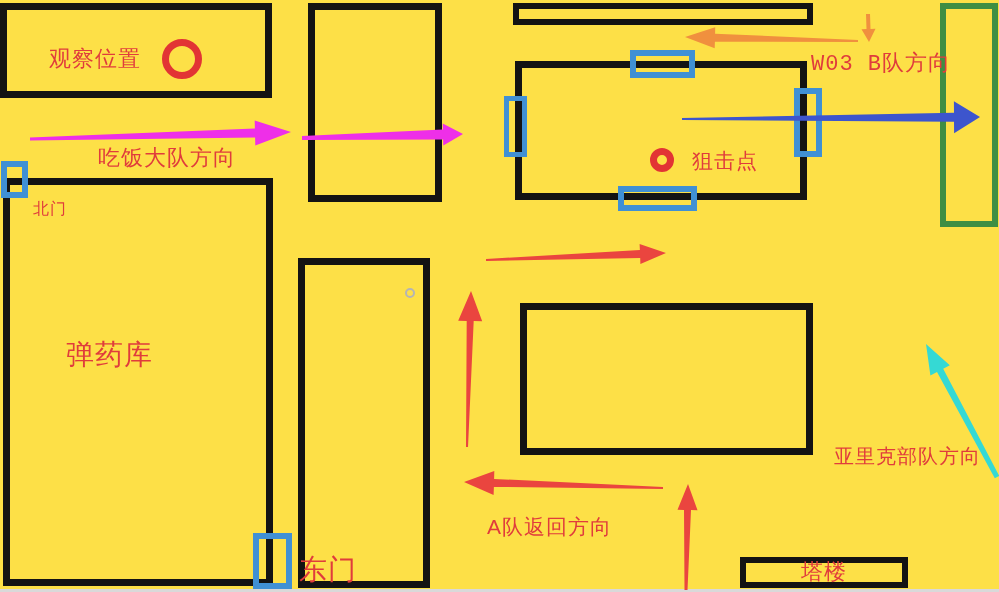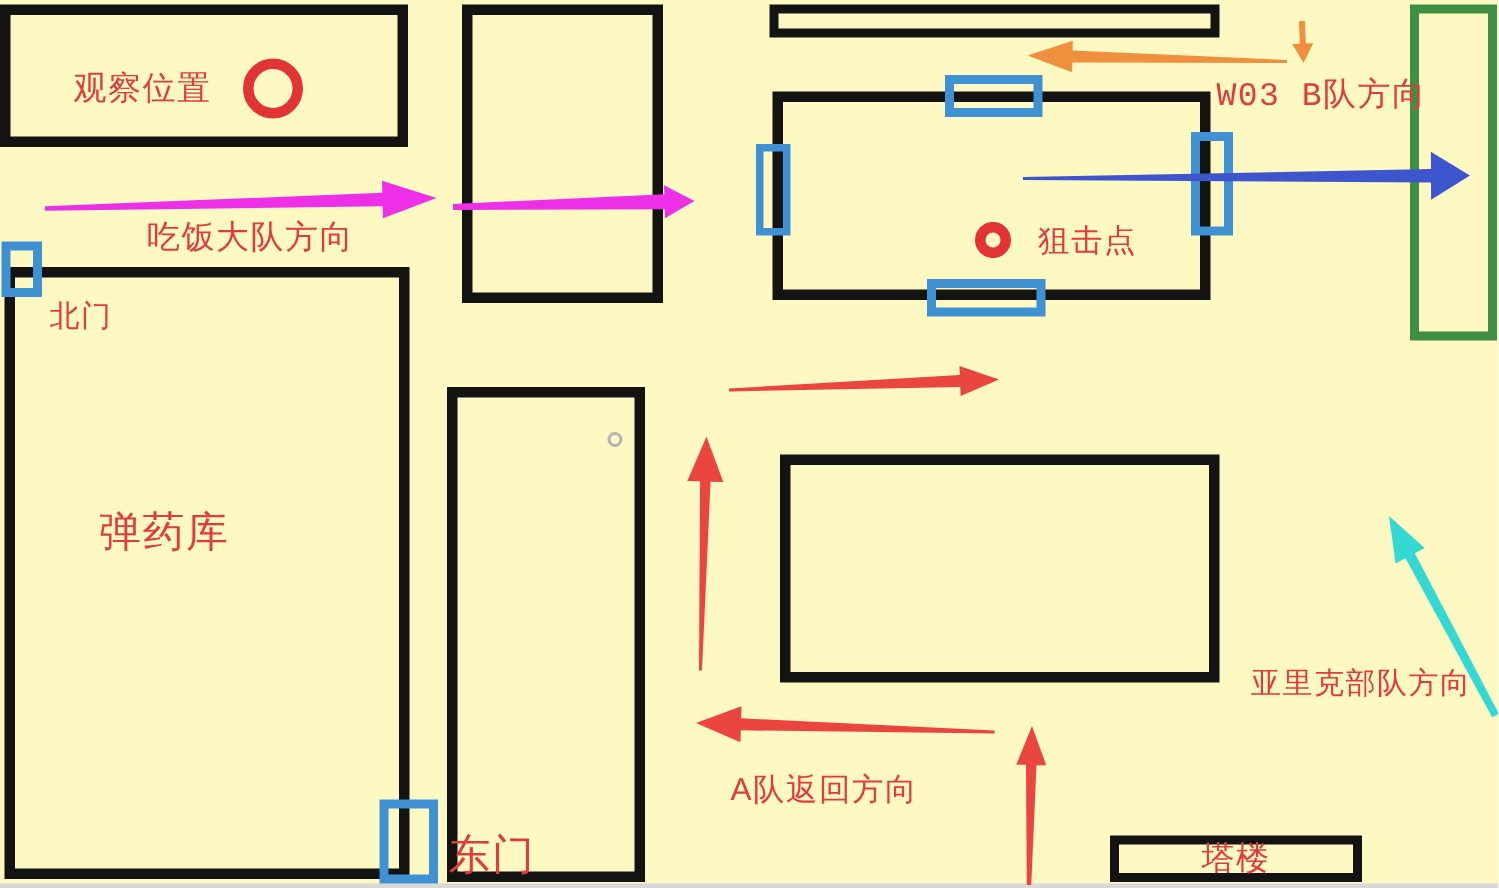--- a/index.html
+++ b/index.html
@@ -46,21 +46,21 @@
   }
   #footer-line{
     position:absolute;
     left:0;right:0;
     z-index:2;
   }
 </style>
 </head>
 <body>
 
-<div id="canvas" style="width: 999px; height: 592px; background: #fef9c3;">
+<div id="canvas" style="width: 999px; height: 592px; background: #fde047;">
   <svg id="arrows-layer" width="999" height="592" viewBox="0 0 999 592">
       <polygon points="30.0,140.5 255.1,137.5 255.3,145.5 291.0,132.0 254.7,120.5 254.9,128.5 30.0,137.5" fill="#ee2fe8"></polygon>
       <polygon points="302.0,140.0 443.1,139.5 443.3,145.5 463.0,134.0 442.7,123.5 442.9,129.5 302.0,136.0" fill="#ee2fe8"></polygon>
       <polygon points="858.0,40.0 715.1,33.7 715.2,27.2 685.0,37.0 714.7,48.2 714.9,41.7 858.0,42.0" fill="#f0903e"></polygon>
       <polygon points="866.0,14.1 866.5,29.1 861.5,29.3 869.0,42.0 875.5,28.8 870.5,28.9 870.0,13.9" fill="#f0903e"></polygon>
       <polygon points="682.0,120.0 954.0,121.7 954.1,133.2 980.0,117.0 953.9,101.2 954.0,112.7 682.0,118.0" fill="#3d55cd"></polygon>
       <polygon points="486.0,261.0 640.2,258.0 640.4,264.0 666.0,253.0 639.6,244.0 639.9,250.0 486.0,259.0" fill="#ea453f"></polygon>
       <polygon points="468.0,447.0 473.7,321.1 482.2,321.3 471.0,291.0 458.2,320.7 466.7,320.9 466.0,447.0" fill="#ea453f"></polygon>
       <polygon points="663.0,487.0 494.1,478.9 494.3,470.9 464.0,482.0 493.6,494.9 493.9,486.9 663.0,489.0" fill="#ea453f"></polygon>
       <polygon points="687.5,590.0 691.0,510.1 697.5,510.2 688.0,484.0 677.5,509.8 684.0,509.9 684.5,590.0" fill="#ea453f"></polygon>
@@ -80,21 +80,21 @@
     <div class="door" style="left: 504px; top: 96px; width: 23px; height: 61px; border-width: 5px; border-color: rgb(64, 144, 212);"></div>
     <div class="door" style="left: 630px; top: 50px; width: 65px; height: 28px; border-width: 6px; border-color: rgb(64, 144, 212);"></div>
     <div class="door" style="left: 794px; top: 88px; width: 28px; height: 69px; border-width: 6px; border-color: rgb(64, 144, 212);"></div>
     <div class="door" style="left: 618px; top: 186px; width: 79px; height: 25px; border-width: 6px; border-color: rgb(64, 144, 212);"></div>
     <div class="door" style="left: 253px; top: 533px; width: 39px; height: 56px; border-width: 6px; border-color: rgb(64, 144, 212);"></div>
     <div class="circ" style="left: 162px; top: 39px; width: 40px; height: 40px; border-width: 7px; border-color: rgb(226, 52, 52);"></div>
     <div class="circ" style="left: 650px; top: 148px; width: 24px; height: 24px; border-width: 7px; border-color: rgb(226, 52, 52);"></div>
     <div class="circ" style="left: 405px; top: 288px; width: 10px; height: 10px; border-width: 2px; border-color: rgb(181, 181, 181);"></div>
     <div class="lbl" style="left: 49px; top: 47px; font-size: 22px; color: rgb(224, 60, 60);">观察位置</div>
     <div class="lbl" style="left: 98px; top: 146px; font-size: 22px; color: rgb(224, 60, 60);">吃饭大队方向</div>
-    <div class="lbl" style="left: 33px; top: 201px; font-size: 20px; color: rgb(224, 60, 60);">北门</div>
+    <div class="lbl" style="left: 33px; top: 201px; font-size: 16px; color: rgb(224, 60, 60);">北门</div>
     <div class="lbl" style="left: 66px; top: 340px; font-size: 28px; color: rgb(224, 60, 60);">弹药库</div>
     <div class="lbl" style="left: 299px; top: 555px; font-size: 28px; color: rgb(224, 60, 60);">东门</div>
     <div class="lbl" style="left: 692px; top: 150px; font-size: 21px; color: rgb(224, 60, 60); text-align: right;">狙击点</div>
     <div class="lbl" style="left: 811px; top: 53px; font-size: 22px; color: rgb(224, 60, 60); font-family: Liberation Mono, monospace;">W03 B队方向</div>
     <div class="lbl" style="left: 487px; top: 516px; font-size: 21px; color: rgb(224, 60, 60);">A队返回方向</div>
     <div class="lbl" style="left: 834px; top: 446px; font-size: 20px; color: rgb(224, 60, 60);">亚里克部队方向</div>
     <div class="lbl" style="left: 801px; top: 560px; font-size: 22px; color: rgb(224, 60, 60);">塔楼</div>
   </div>
 
 </body></html>

